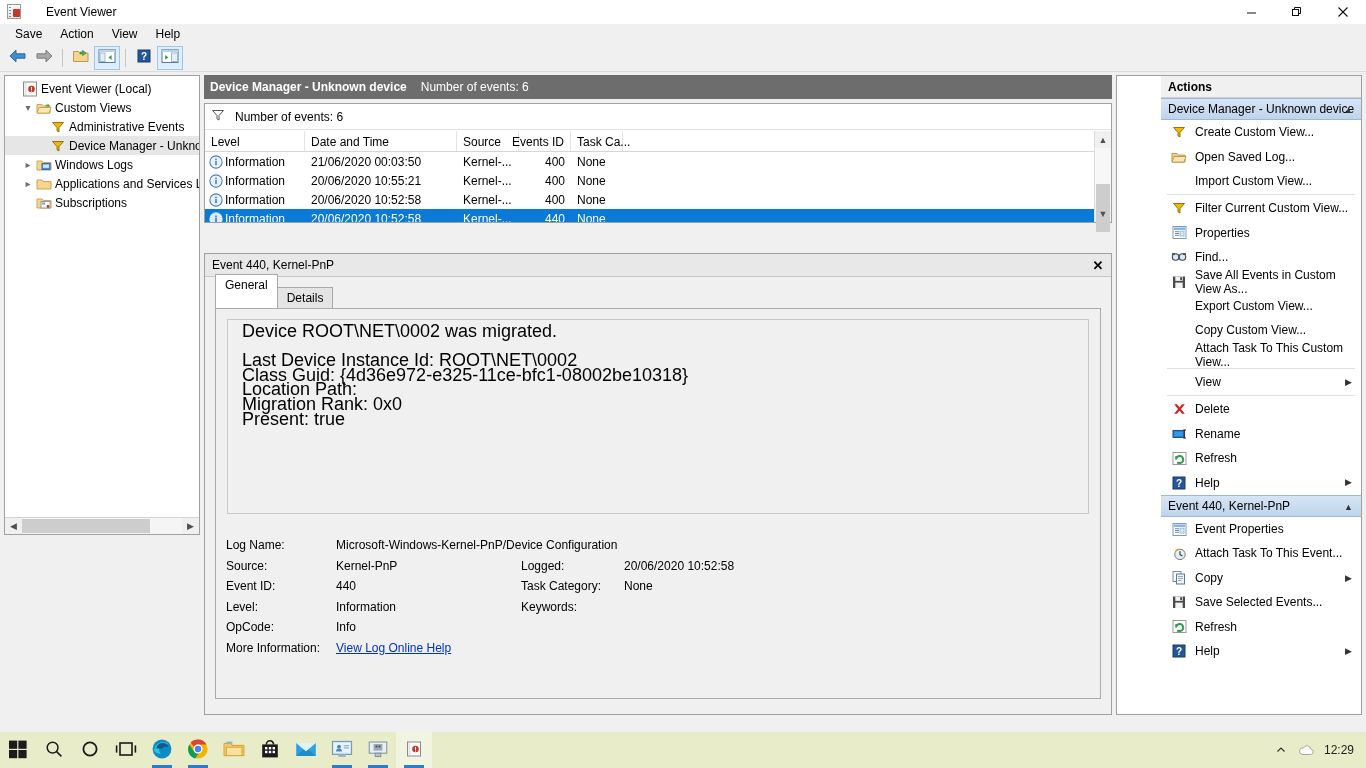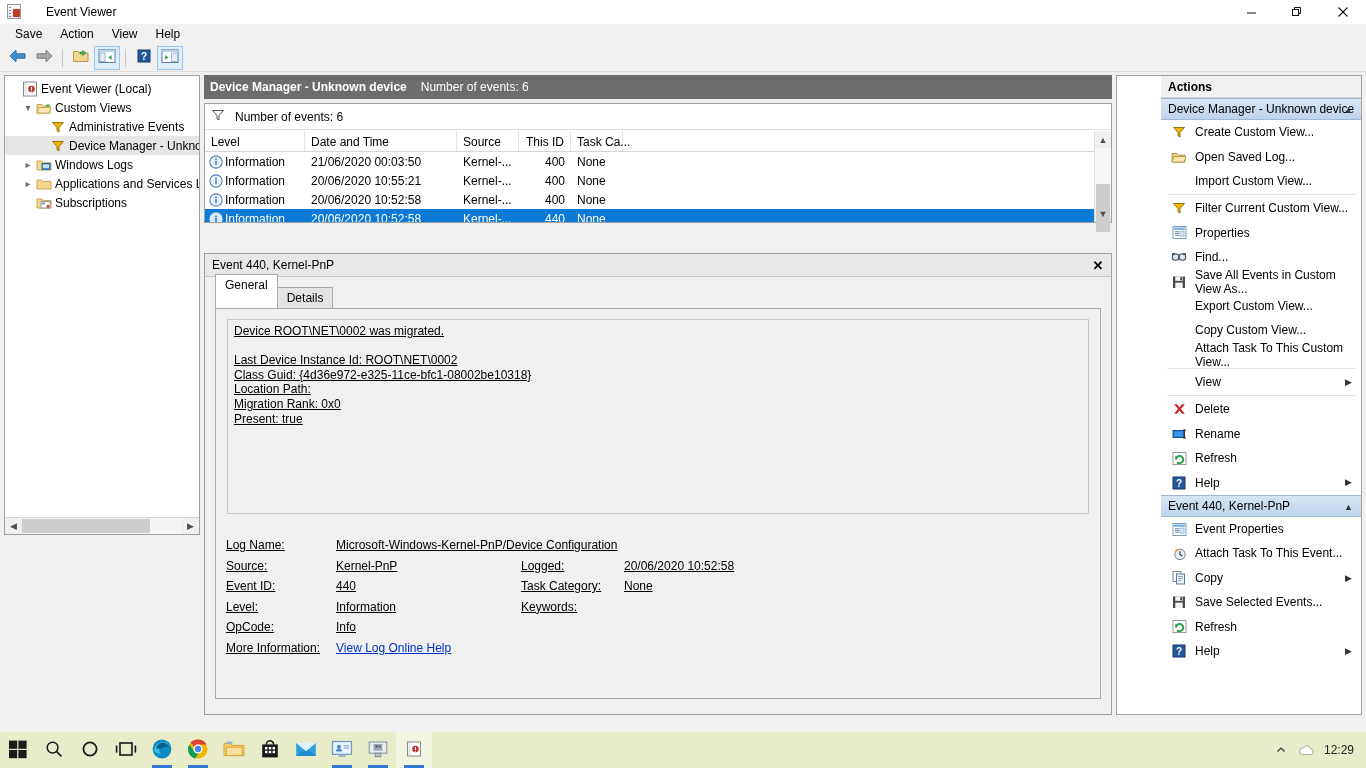--- a/index.html
+++ b/index.html
@@ -128,25 +128,24 @@
          background:#e4e4e4; color:#000; margin-right:-1px; }
   .tab.active { background:#fff; padding-bottom:16px; position:relative; z-index:2; }
 
   .tabbody {
     position:absolute; left:10px; top:54px; right:10px; height:391px;
     background:#f0f0f0; border:1px solid #a9a9a9;
   }
   .msgbox {
     position:absolute; left:11px; top:10px; right:11px; height:195px;
     background:#f0f0f0; border:1px solid #c9c9c9;
-    padding:4px 6px; font-size:12px; color:#000; line-height:14.6px; white-space:pre-wrap;
+    padding:4px 14px; font-size:18px; color:#000; line-height:14.6px; white-space:pre-wrap;
     overflow:hidden;
-    text-decoration:underline;
-  }
-  .fields { position:absolute; left:10px; top:226px; right:12px; bottom:8px;text-decoration:underline; }
+  }
+  .fields { position:absolute; left:10px; top:226px; right:12px; bottom:8px; }
   .frow { display:flex; height:20.5px; align-items:center; font-size:12px; }
   .flabel { width:110px; color:#000; }
   .fval { width:185px; color:#000; }
   .flabel2 { width:103px; color:#000; }
   .fval2 { color:#000; }
   .flink { color:#0033cc; text-decoration:underline; }
 
   
   .actions {
     position:absolute; left:1116px; top:75px; width:246px; height:640px;
@@ -360,21 +359,21 @@
           </svg>
         </span>
         <span class="ftxt">Number of events: 6</span>
       </div>
 
       <div class="grid">
         <div class="ghead" id="gridhead">
             <div class="gh" style="width: 100px;">Level</div>
             <div class="gh" style="width: 152px;">Date and Time</div>
             <div class="gh" style="width: 62px;">Source</div>
-            <div class="gh num" style="width: 52px;">This ID</div>
+            <div class="gh num" style="width: 52px;">Events ID</div>
             <div class="gh" style="width: 52px;">Task Ca...</div>
           </div>
         <div id="gridbody">
             <div class="grow">
               <div class="gc" style="width:100px;padding-left:0">
                 <span class="infoico"><svg width="14" height="14" viewBox="0 0 14 14">
                     <circle cx="7" cy="7" r="6.1" fill="#fff" stroke="#4a7fb5" stroke-width="1.1"></circle>
                     <circle cx="7" cy="7" r="5" fill="#e8f2fb"></circle>
                     <rect x="6.35" y="5.8" width="1.3" height="4.4" fill="#2a6ba3"></rect>
                     <rect x="6.35" y="3.6" width="1.3" height="1.5" fill="#2a6ba3"></rect>

